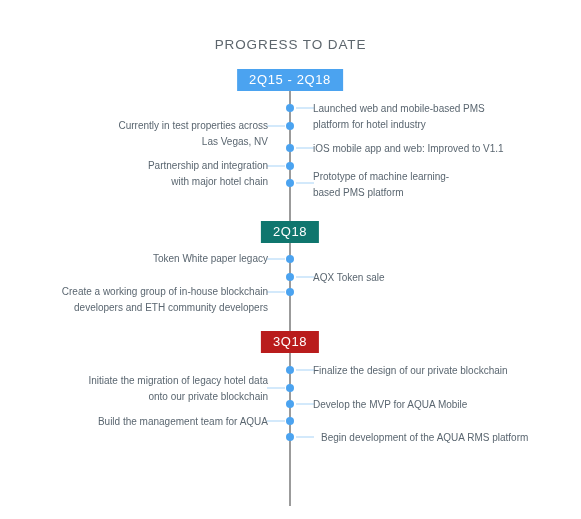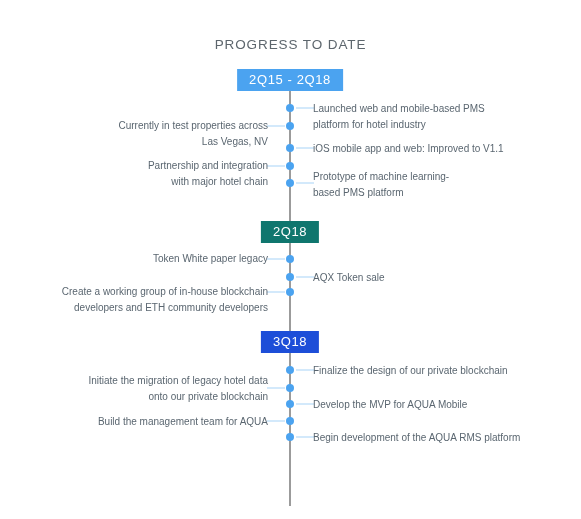--- a/index.html
+++ b/index.html
@@ -101,21 +101,21 @@
 <div id="timeline-root">
 
   <div class="page-title">PROGRESS TO DATE</div>
 
   <div id="axis-container">
       <div class="axis-line" style="top: 88px; height: 418px; background: rgb(155, 155, 155);"></div>
     </div>
   <div id="badges-container">
       <div class="period-badge" style="top: 69px; background: rgb(75, 163, 240);">2Q15 - 2Q18</div>
       <div class="period-badge" style="top: 221px; background: #0f766e;">2Q18</div>
-      <div class="period-badge" style="top: 331px; background: #1d4ed8;">3Q18</div>
+      <div class="period-badge" style="top: 331px; background: #b91c1c;">3Q18</div>
     </div>
   <div id="events-container">
       <div class="event-dot" style="top: 108px; background: rgb(75, 163, 240);"></div>
       <div class="connector right" style="top: 108px; background: rgb(167, 211, 247);"></div>
       <div class="event-label right" style="top: 101px; color: rgb(90, 102, 112);">Launched web and mobile-based PMS
 platform for hotel industry</div>
       <div class="event-dot" style="top: 126px; background: rgb(75, 163, 240);"></div>
       <div class="connector left" style="top: 126px; background: rgb(167, 211, 247);"></div>
       <div class="event-label left" style="top: 118px; color: rgb(90, 102, 112);">Currently in test properties across
 Las Vegas, NV</div>
@@ -148,16 +148,16 @@
       <div class="event-label left" style="top: 373px; color: rgb(90, 102, 112);">Initiate the migration of legacy hotel data
 onto our private blockchain</div>
       <div class="event-dot" style="top: 404px; background: rgb(75, 163, 240);"></div>
       <div class="connector right" style="top: 404px; background: rgb(167, 211, 247);"></div>
       <div class="event-label right" style="top: 397px; color: rgb(90, 102, 112);">Develop the MVP for AQUA Mobile</div>
       <div class="event-dot" style="top: 421px; background: rgb(75, 163, 240);"></div>
       <div class="connector left" style="top: 421px; background: rgb(167, 211, 247);"></div>
       <div class="event-label left" style="top: 414px; color: rgb(90, 102, 112);">Build the management team for AQUA</div>
       <div class="event-dot" style="top: 437px; background: rgb(75, 163, 240);"></div>
       <div class="connector right" style="top: 437px; background: rgb(167, 211, 247);"></div>
-      <div class="event-label right" style="top: 430px; color: rgb(90, 102, 112);">Begin development of the AQUA RMS platform</div>
+      <div class="event-label right" style="top: 430px; color: rgb(90, 102, 112); margin-left: 8px;">Begin development of the AQUA RMS platform</div>
     </div>
 
 </div>
 
 </body></html>

